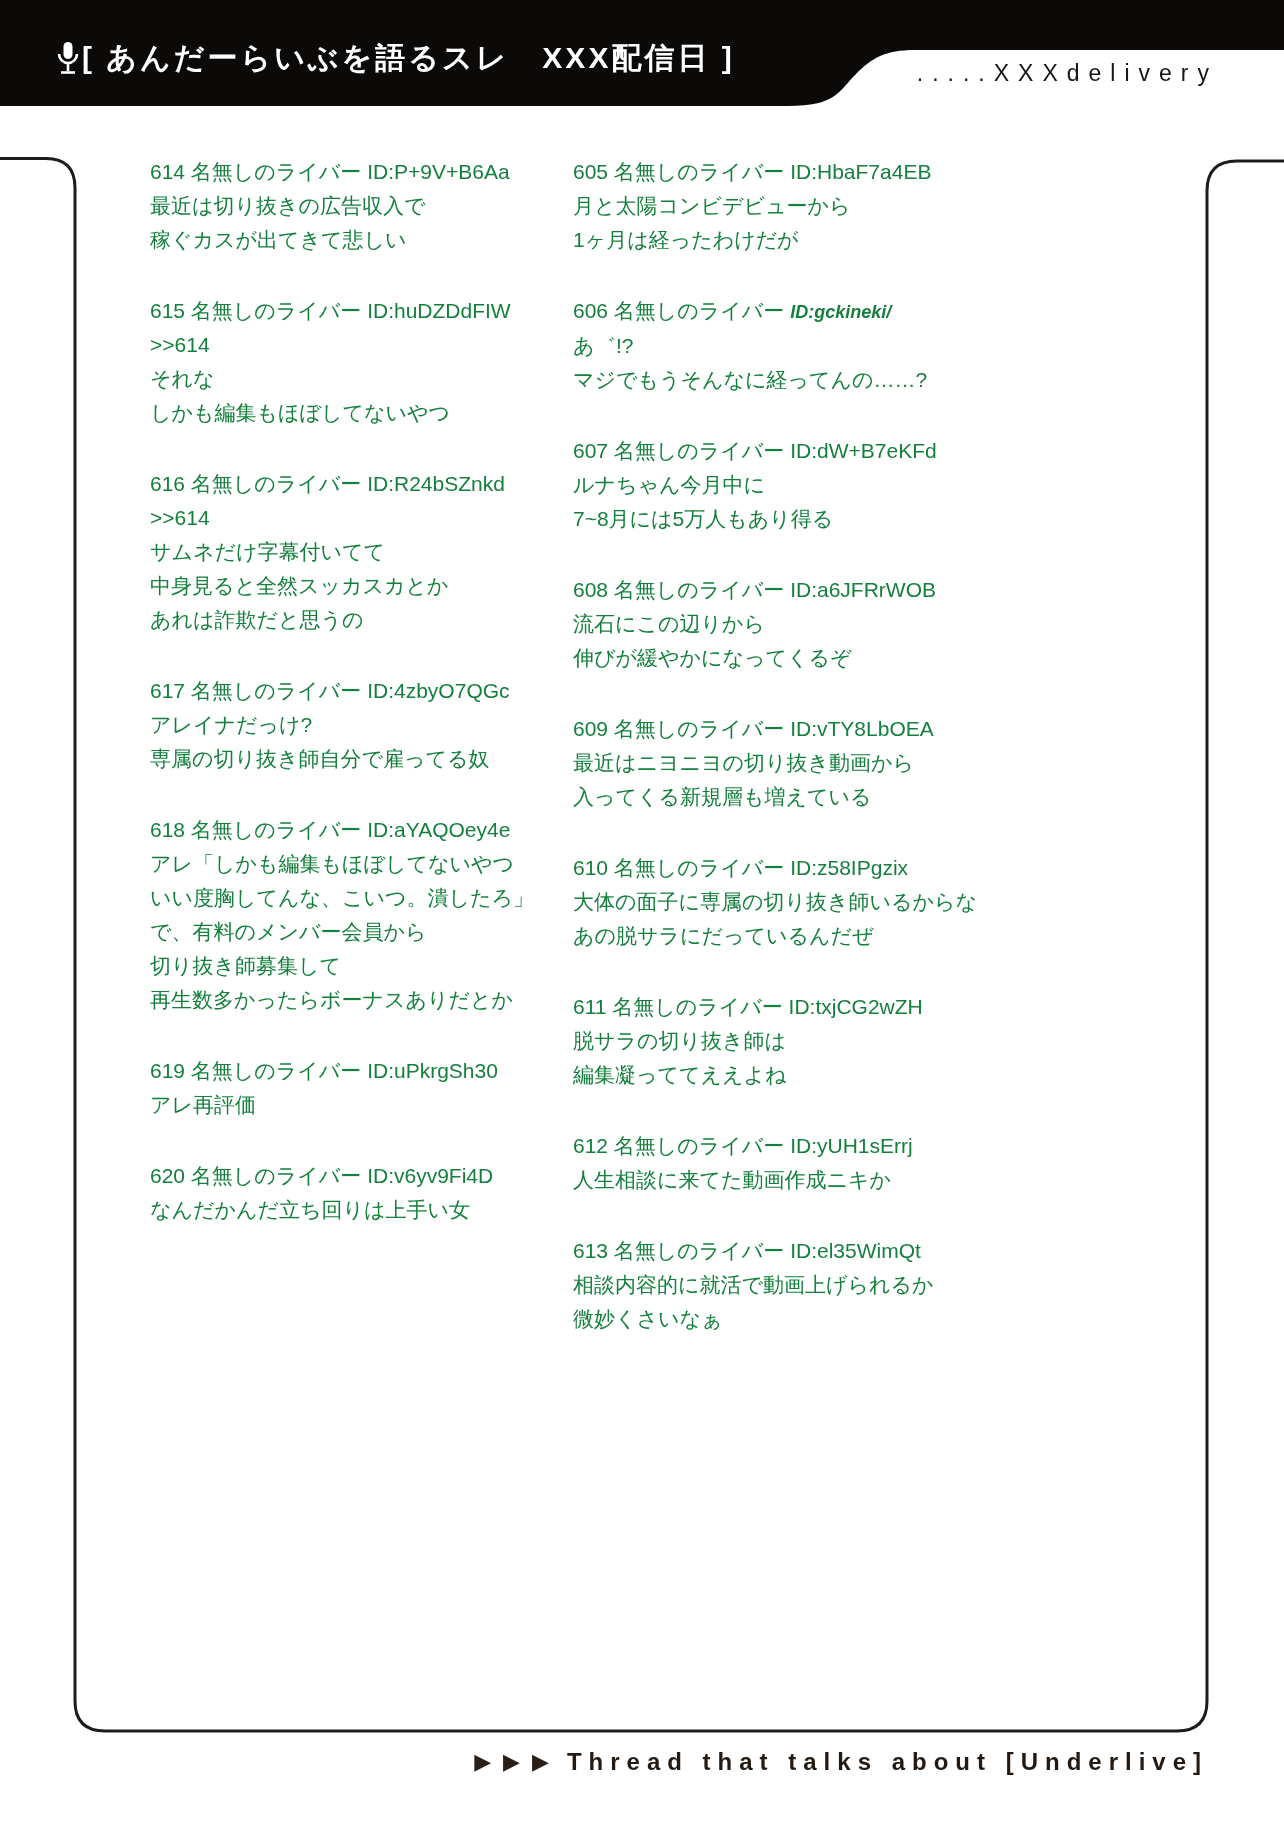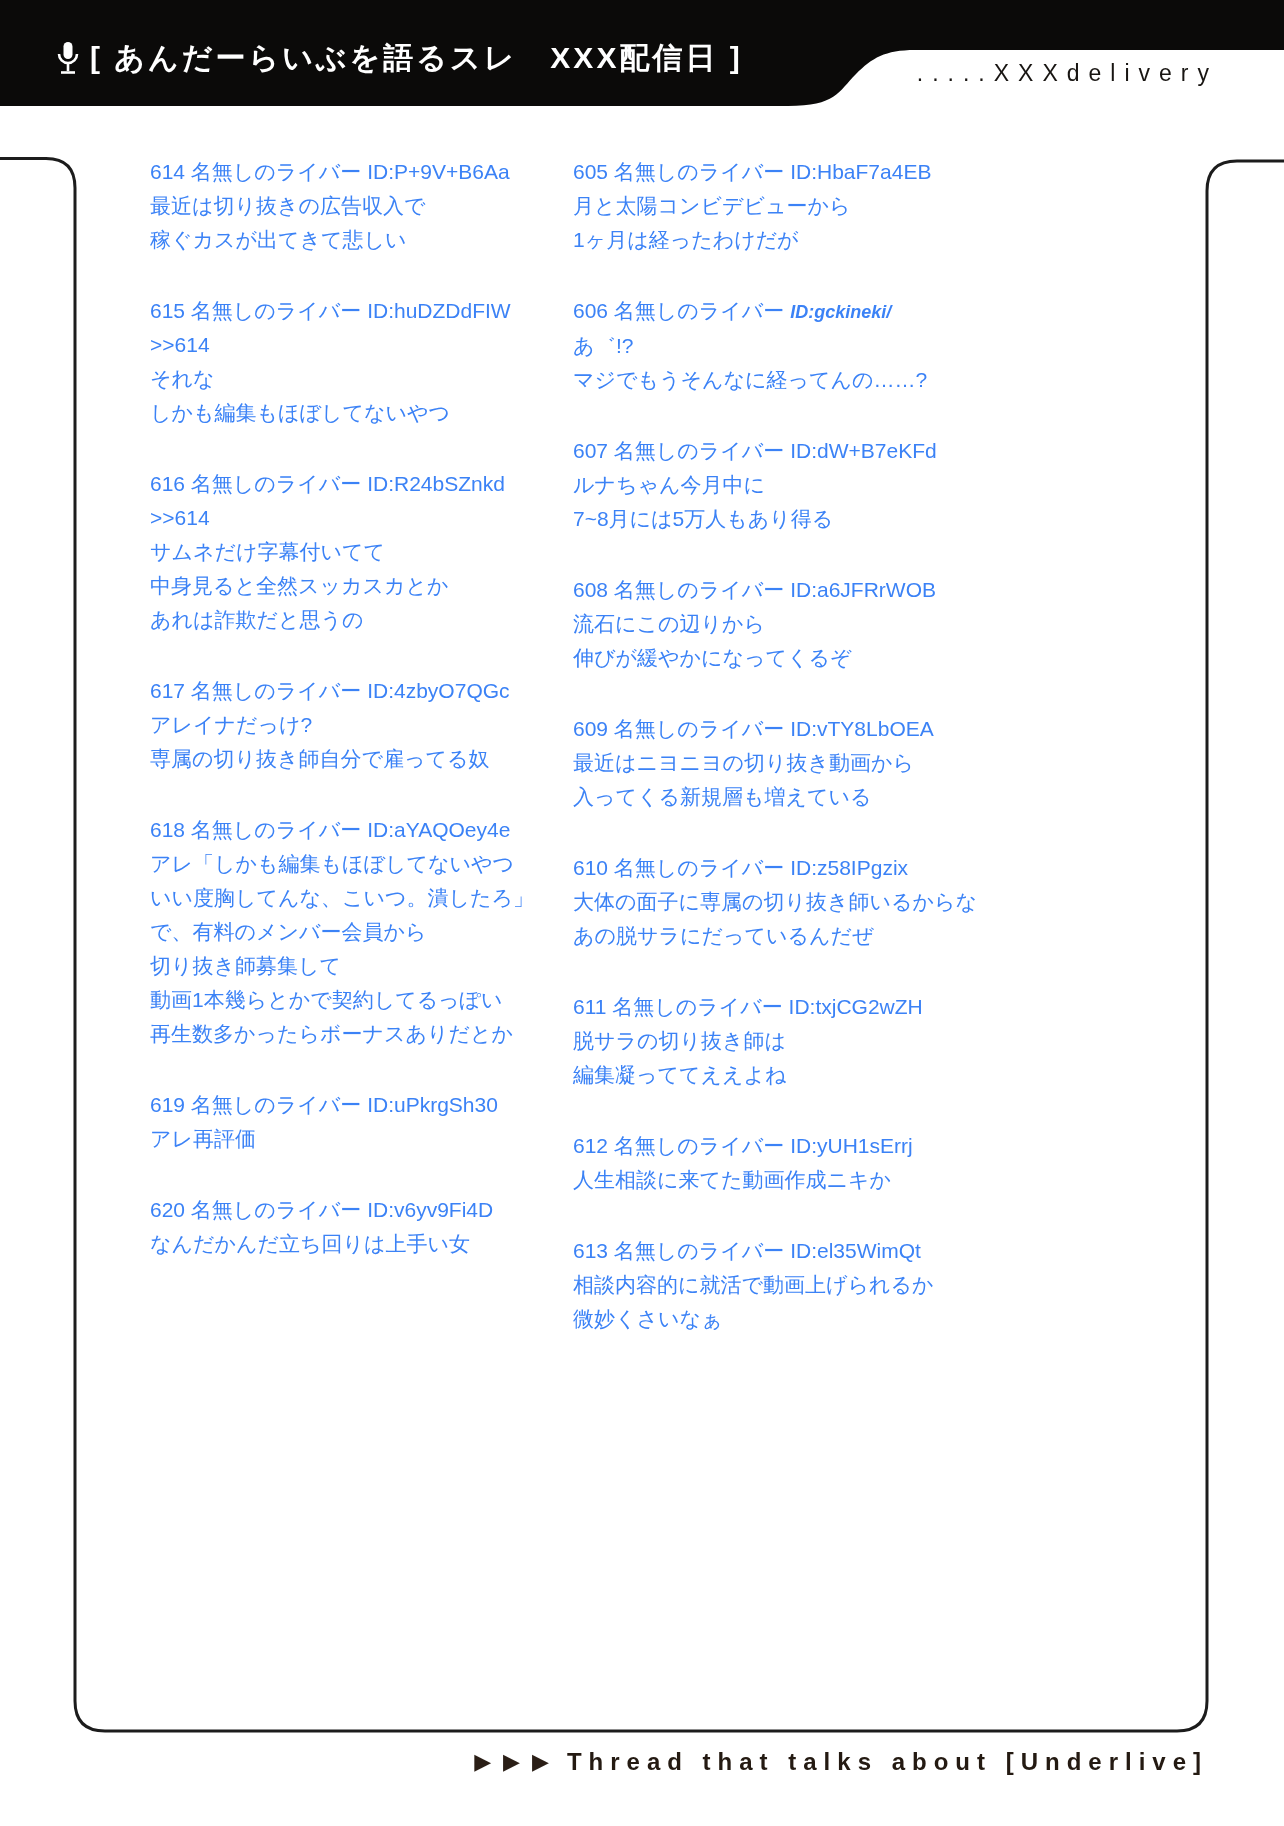--- a/index.html
+++ b/index.html
@@ -1,34 +1,34 @@
 <!DOCTYPE html>
 <html><head>
 <meta charset="utf-8">
 <style>
   html,body{margin:0;padding:0;background:#ffffff;}
   .page{position:relative;width:1284px;height:1826px;background:#ffffff;overflow:hidden;
         font-family:"Liberation Sans","DejaVu Sans",sans-serif;}
 
   
   .header-svg{position:absolute;left:0;top:0;display:block;}
-  .header-title-row{position:absolute;left:56px;top:38px;display:flex;align-items:center;gap:10px;}
+  .header-title-row{position:absolute;left:56px;top:38px;display:flex;align-items:center;gap:2px;}
   .mic-icon{flex:0 0 auto;}
   .header-title{color:#ffffff;font-size:30px;font-weight:700;letter-spacing:3px;white-space:nowrap;}
   .delivery{position:absolute;top:60px;right:66px;color:#181512;font-size:23px;
             letter-spacing:9px;white-space:nowrap;font-weight:400;}
 
   
   .frame-svg{position:absolute;left:0;top:0;pointer-events:none;}
 
   
   .col{position:absolute;top:155px;}
   .col-left{left:150px;width:440px;}
   .col-right{left:573px;width:500px;}
-  .post{margin-bottom:37px;color:#3b82f6;font-size:21px;line-height:34px;}
+  .post{margin-bottom:37px;color:#15803d;font-size:21px;line-height:34px;}
   .post-line{white-space:nowrap;}
   .post-id-bold{font-weight:700;font-size:18px;font-style:italic;}
 
   
   .footer{position:absolute;top:1748px;right:76px;display:flex;align-items:center;
           color:#241a12;white-space:nowrap;}
   .footer-arrows{font-size:22px;letter-spacing:12px;margin-right:6px;color:#2a1e16;}
   .footer-label{font-size:24px;letter-spacing:7px;font-weight:700;}
 </style>
 </head>
@@ -79,21 +79,20 @@
         <div class="post-line post-header">617 名無しのライバー <span class="post-id">ID:4zbyO7QGc</span></div>
         <div class="post-line">アレイナだっけ?</div>
         <div class="post-line">専属の切り抜き師自分で雇ってる奴</div>
       </div>
       <div class="post">
         <div class="post-line post-header">618 名無しのライバー <span class="post-id">ID:aYAQOey4e</span></div>
         <div class="post-line">アレ「しかも編集もほぼしてないやつ</div>
         <div class="post-line">いい度胸してんな、こいつ。潰したろ」</div>
         <div class="post-line">で、有料のメンバー会員から</div>
         <div class="post-line">切り抜き師募集して</div>
-        <div class="post-line">動画1本幾らとかで契約してるっぽい</div>
         <div class="post-line">再生数多かったらボーナスありだとか</div>
       </div>
       <div class="post">
         <div class="post-line post-header">619 名無しのライバー <span class="post-id">ID:uPkrgSh30</span></div>
         <div class="post-line">アレ再評価</div>
       </div>
       <div class="post">
         <div class="post-line post-header">620 名無しのライバー <span class="post-id">ID:v6yv9Fi4D</span></div>
         <div class="post-line">なんだかんだ立ち回りは上手い女</div>
       </div>

